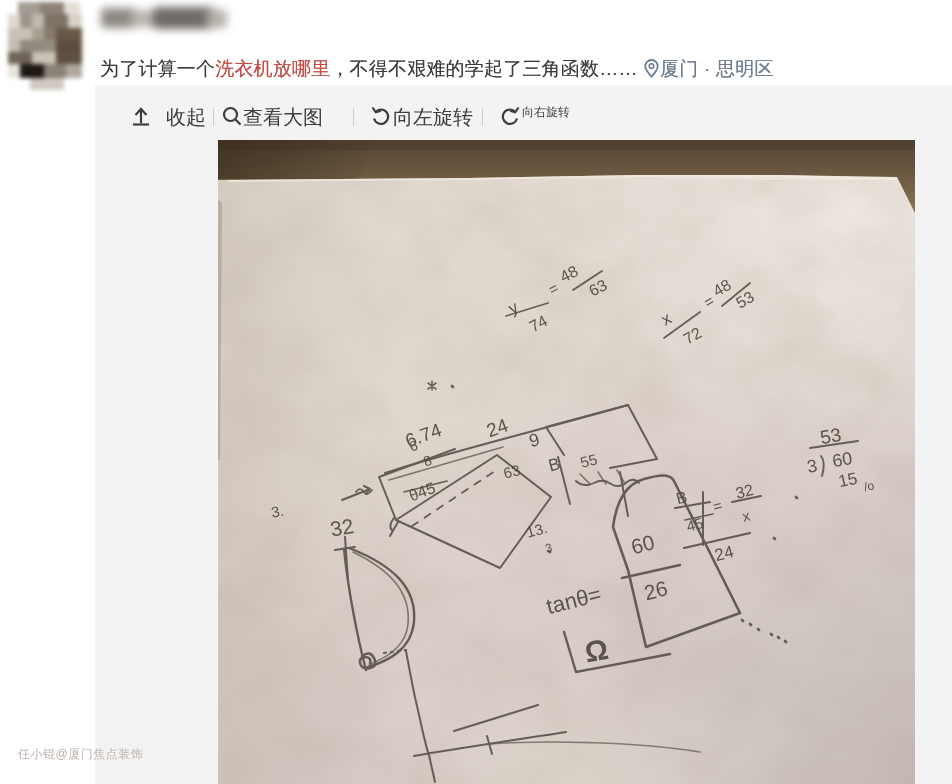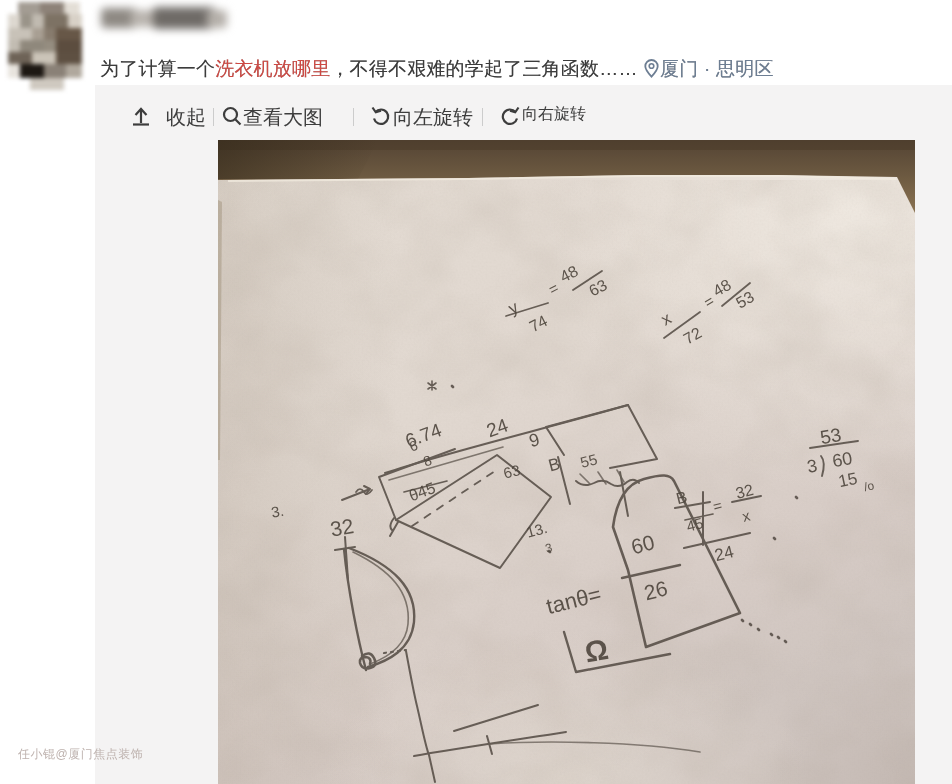--- a/index.html
+++ b/index.html
@@ -81,21 +81,21 @@
       <g stroke="#3d3d3d" stroke-width="2.2" fill="none">
         <path d="M5.5 7 A 7.2 7.2 0 1 1 4 13.5"></path>
         <path d="M2.5 2.5 L5.8 7.3 L11 5.8" fill="none"></path>
       </g>
     </svg>
   <span class="abs" style="left:23px;top:0px;text-align:center;">向左旋转</span>
 </div>
 
 <div class="abs" style="left:482px;top:108px;width:1px;height:18px;background:#cccccc;"></div>
 
-<div class="abs" style="left:499px;top:104px;width:120px;height:24px;font-size:16px;color:#3d3d3d;text-align:right;">
+<div class="abs" style="left:499px;top:104px;width:120px;height:24px;font-size:12px;color:#3d3d3d;text-align:right;">
   <svg class="abs" width="22" height="22" style="left:0;top:1px" viewBox="0 0 22 22">
       <g stroke="#3d3d3d" stroke-width="2.2" fill="none">
         <path d="M16.5 7 A 7.2 7.2 0 1 0 18 13.5"></path>
         <path d="M19.5 2.5 L16.2 7.3 L11 5.8" fill="none"></path>
       </g>
     </svg>
   <span class="abs" style="left:23px;top:0px;">向右旋转</span>
 </div>
 
 <svg class="abs" style="left:218px;top:140px;" width="697" height="644" viewBox="0 0 697 644">

